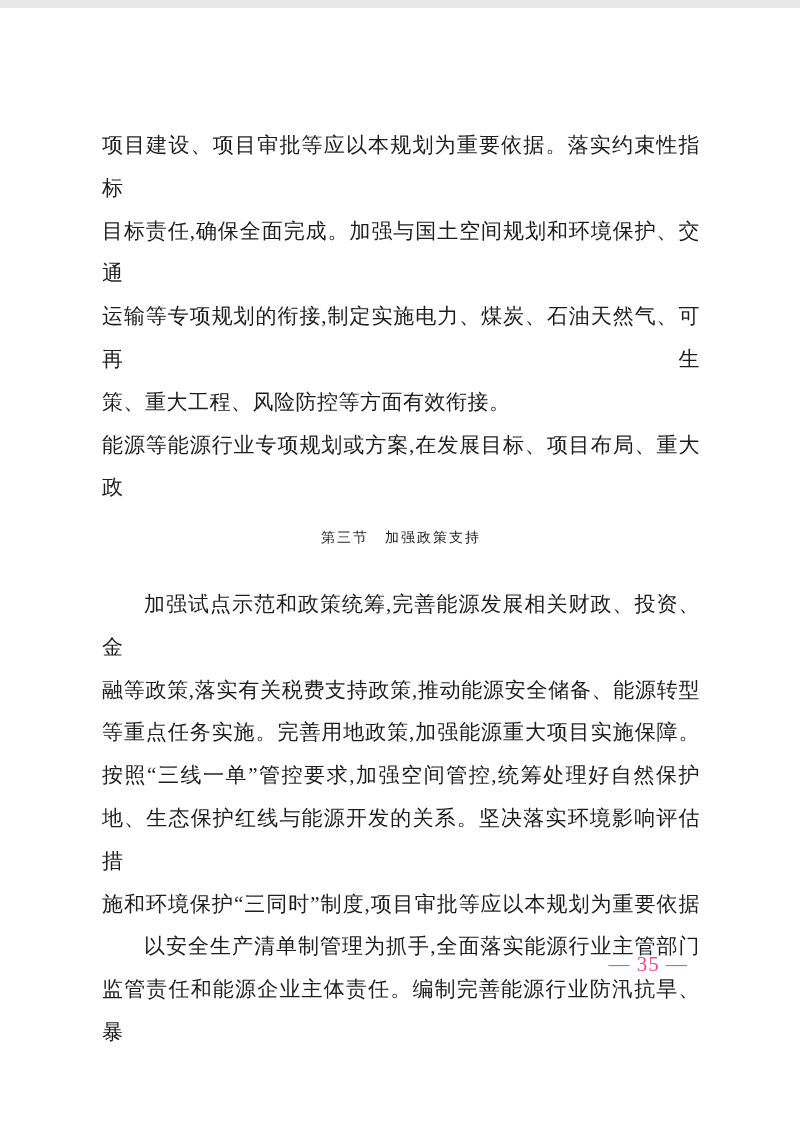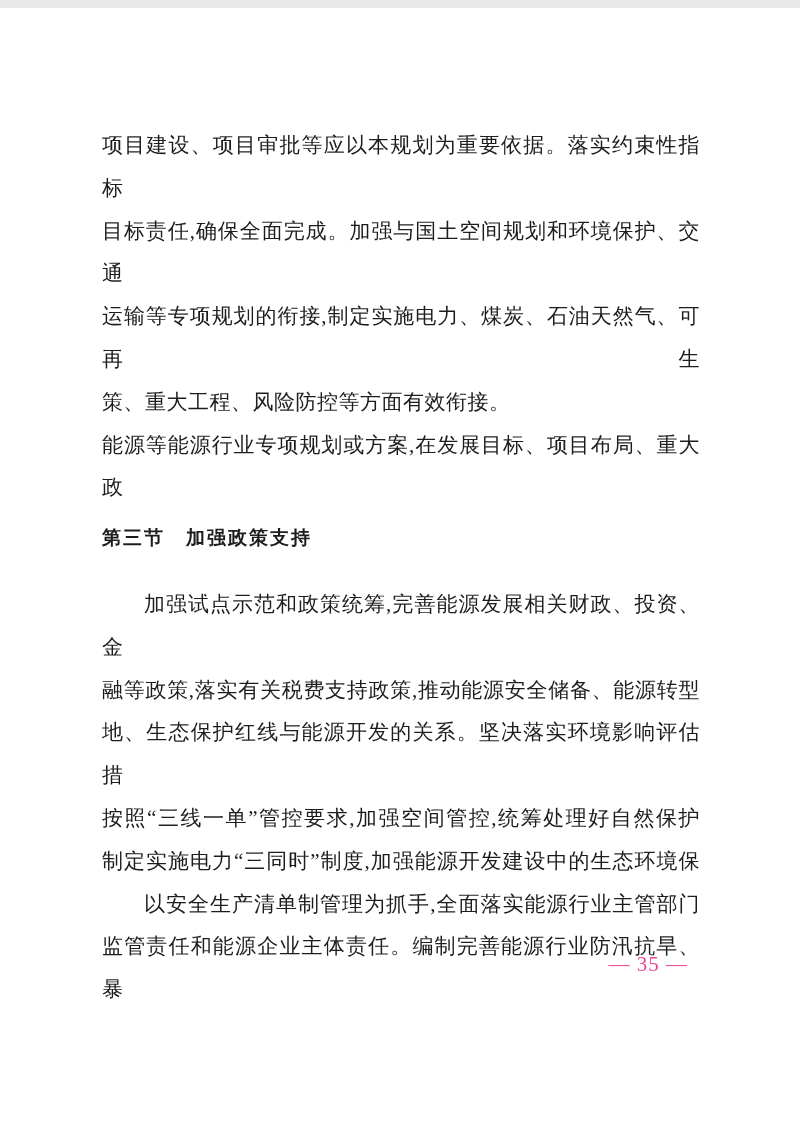--- a/index.html
+++ b/index.html
@@ -23,22 +23,23 @@
     line-height: 42.8px;
     letter-spacing: 0.5px;
     text-align: justify;
     text-align-last: justify;
     text-justify: inter-character;
     white-space: normal;
   }
   .line.last { text-align-last: left; }
   .line.indent { text-indent: 2em; }
   .heading {
-    font-size: 19px;
-    font-weight: bold;
+    font-size: 14px;
+    font-weight: normal;
+    text-align: center;
     line-height: 42.8px;
     letter-spacing: 2px;
   }
   .heading.h-first  { margin-top: 8px;  margin-bottom: 23px; }
   .heading.h-second { margin-top: 6px;  margin-bottom: 13px; }
   .page-number {
     position: absolute;
     top: 944px;
     right: 112px;
     font-size: 21px;
@@ -58,23 +59,24 @@
       <div class="line">运输等专项规划的衔接,制定实施电力、煤炭、石油天然气、可再生</div>
       <div class="line last">策、重大工程、风险防控等方面有效衔接。</div>
       <div class="line">能源等能源行业专项规划或方案,在发展目标、项目布局、重大政</div>
     </div>
 
     <div class="heading h-first">第三节　加强政策支持</div>
 
     <div class="para">
       <div class="line indent">加强试点示范和政策统筹,完善能源发展相关财政、投资、金</div>
       <div class="line">融等政策,落实有关税费支持政策,推动能源安全储备、能源转型</div>
+      <div class="line">等重点任务实施。完善用地政策,加强能源重大项目实施保障。</div>
+      <div class="line">按照“三线一单”管控要求,加强空间管控,统筹处理好自然保护</div>
       <div class="line">地、生态保护红线与能源开发的关系。坚决落实环境影响评估措</div>
-      <div class="line">按照“三线一单”管控要求,加强空间管控,统筹处理好自然保护</div>
-      <div class="line">制定实施电力“三同时”制度,加强能源开发建设中的生态环境保</div>
+      <div class="line">施和环境保护“三同时”制度,项目审批等应以本规划为重要依据</div>
     </div>
 
 
     <div class="para">
       <div class="line indent">以安全生产清单制管理为抓手,全面落实能源行业主管部门</div>
       <div class="line">监管责任和能源企业主体责任。编制完善能源行业防汛抗旱、暴</div>
 
     </div>
 
   </div>

